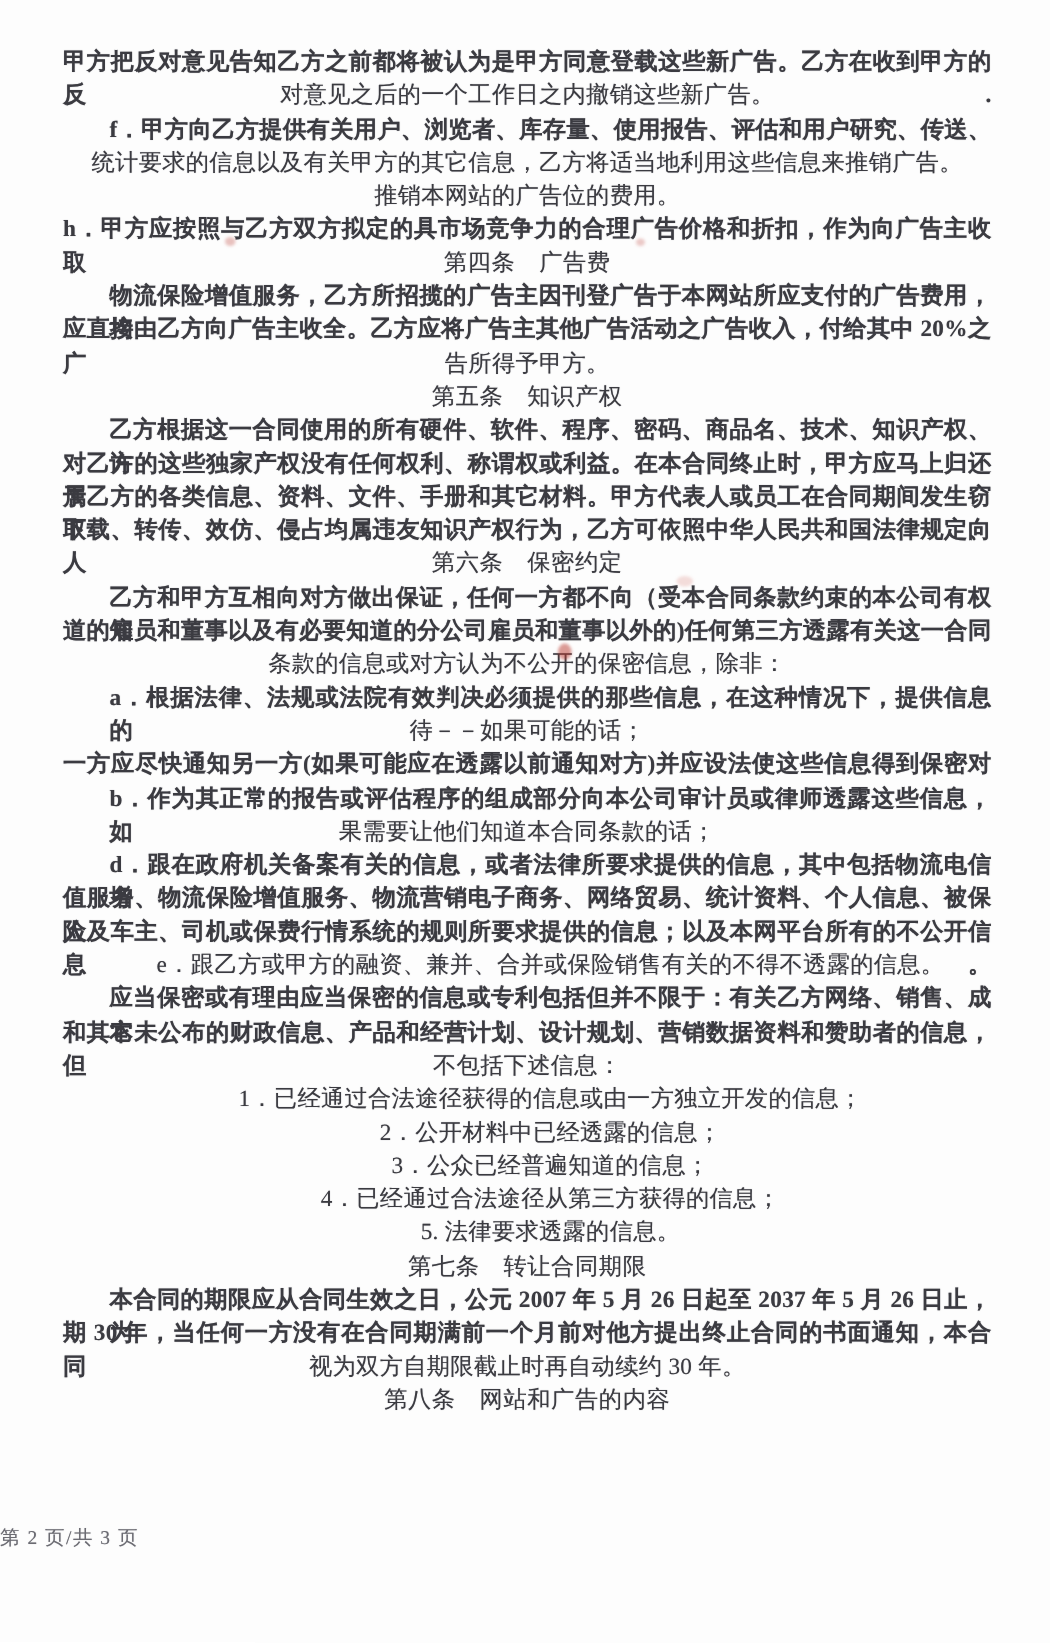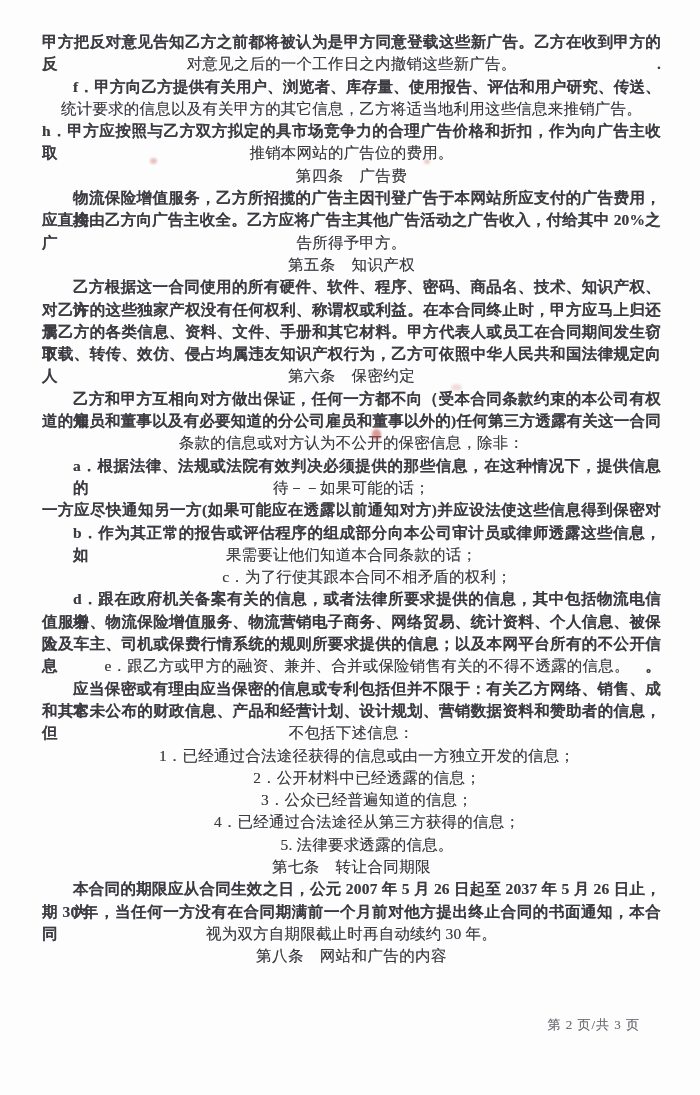--- a/index.html
+++ b/index.html
@@ -39,21 +39,21 @@
     font-weight: bold;
   }
   .line.heading {
     letter-spacing: 0.4px;
   }
   .footer {
     position: absolute;
     left: 0;
     top: 1016px;
     width: 640px;
-    text-align: right;
+    text-align: left;
     font-size: 13px;
     color: #6b6b72;
     letter-spacing: 1px;
     text-shadow: 0 0 0.5px rgba(100,100,110,0.5);
   }
   
   .smudge {
     position: absolute;
     border-radius: 50%;
     filter: blur(1px);
@@ -66,41 +66,40 @@
 </style>
 </head>
 <body>
 
 <div class="page">
   <div class="text-block">
       <div class="line fill">甲方把反对意见告知乙方之前都将被认为是甲方同意登载这些新广告。乙方在收到甲方的反.</div>
       <div class="line">对意见之后的一个工作日之内撤销这些新广告。</div>
       <div class="line indent2 fill">f．甲方向乙方提供有关用户、浏览者、库存量、使用报告、评估和用户研究、传送、</div>
       <div class="line">统计要求的信息以及有关甲方的其它信息，乙方将适当地利用这些信息来推销广告。</div>
+      <div class="line">推销本网站的广告位的费用。</div>
       <div class="line fill">h．甲方应按照与乙方双方拟定的具市场竞争力的合理广告价格和折扣，作为向广告主收取</div>
-      <div class="line">推销本网站的广告位的费用。</div>
       <div class="line heading">第四条　广告费</div>
       <div class="line indent2 fill">物流保险增值服务，乙方所招揽的广告主因刊登广告于本网站所应支付的广告费用，均</div>
       <div class="line fill">应直接由乙方向广告主收全。乙方应将广告主其他广告活动之广告收入，付给其中 20%之广</div>
       <div class="line">告所得予甲方。</div>
       <div class="line heading">第五条　知识产权</div>
       <div class="line indent2 fill">乙方根据这一合同使用的所有硬件、软件、程序、密码、商品名、技术、知识产权、许</div>
       <div class="line fill">对乙方的这些独家产权没有任何权利、称谓权或利益。在本合同终止时，甲方应马上归还属</div>
       <div class="line fill">于乙方的各类信息、资料、文件、手册和其它材料。甲方代表人或员工在合同期间发生窃取、</div>
       <div class="line fill">下载、转传、效仿、侵占均属违友知识产权行为，乙方可依照中华人民共和国法律规定向人</div>
       <div class="line heading">第六条　保密约定</div>
       <div class="line indent2 fill">乙方和甲方互相向对方做出保证，任何一方都不向（受本合同条款约束的本公司有权知</div>
       <div class="line fill">道的雇员和董事以及有必要知道的分公司雇员和董事以外的)任何第三方透露有关这一合同</div>
       <div class="line">条款的信息或对方认为不公开的保密信息，除非：</div>
       <div class="line indent2 fill">a．根据法律、法规或法院有效判决必须提供的那些信息，在这种情况下，提供信息的</div>
       <div class="line">待－－如果可能的话；</div>
       <div class="line fill">一方应尽快通知另一方(如果可能应在透露以前通知对方)并应设法使这些信息得到保密对</div>
       <div class="line indent2 fill">b．作为其正常的报告或评估程序的组成部分向本公司审计员或律师透露这些信息，如</div>
       <div class="line">果需要让他们知道本合同条款的话；</div>
-      <div class="line indent2">c．为了行使其跟本合同不相矛盾的权利；</div>
       <div class="line indent2 fill">d．跟在政府机关备案有关的信息，或者法律所要求提供的信息，其中包括物流电信增</div>
       <div class="line fill">值服务、物流保险增值服务、物流营销电子商务、网络贸易、统计资料、个人信息、被保险</div>
       <div class="line fill">人及车主、司机或保费行情系统的规则所要求提供的信息；以及本网平台所有的不公开信息。</div>
       <div class="line indent2">e．跟乙方或甲方的融资、兼并、合并或保险销售有关的不得不透露的信息。</div>
       <div class="line indent2 fill">应当保密或有理由应当保密的信息或专利包括但并不限于：有关乙方网络、销售、成本</div>
       <div class="line fill">和其它未公布的财政信息、产品和经营计划、设计规划、营销数据资料和赞助者的信息，但</div>
       <div class="line">不包括下述信息：</div>
       <div class="line indent2">1．已经通过合法途径获得的信息或由一方独立开发的信息；</div>
       <div class="line indent2">2．公开材料中已经透露的信息；</div>
       <div class="line indent2">3．公众已经普遍知道的信息；</div>

